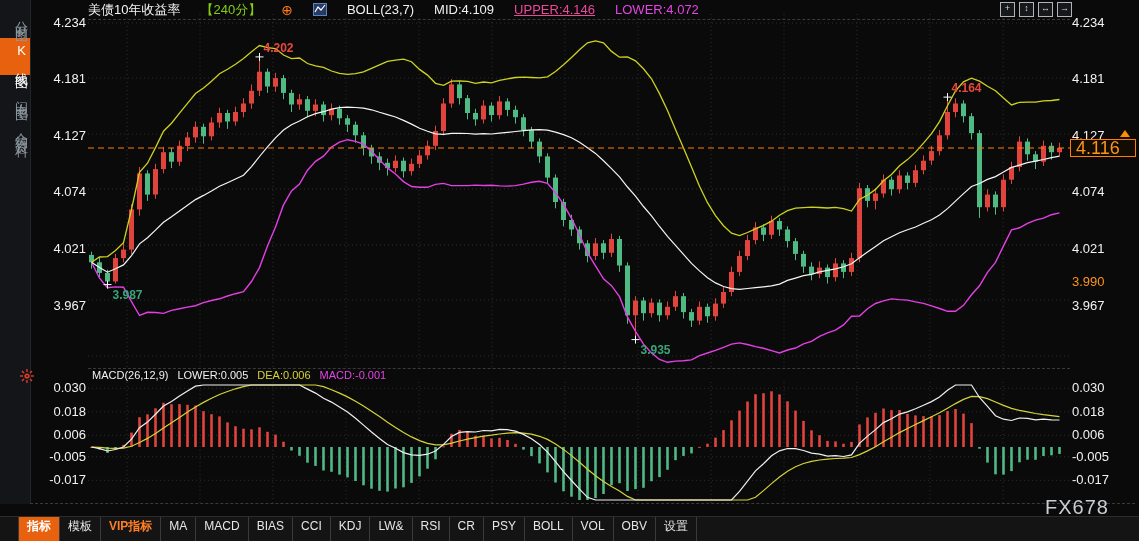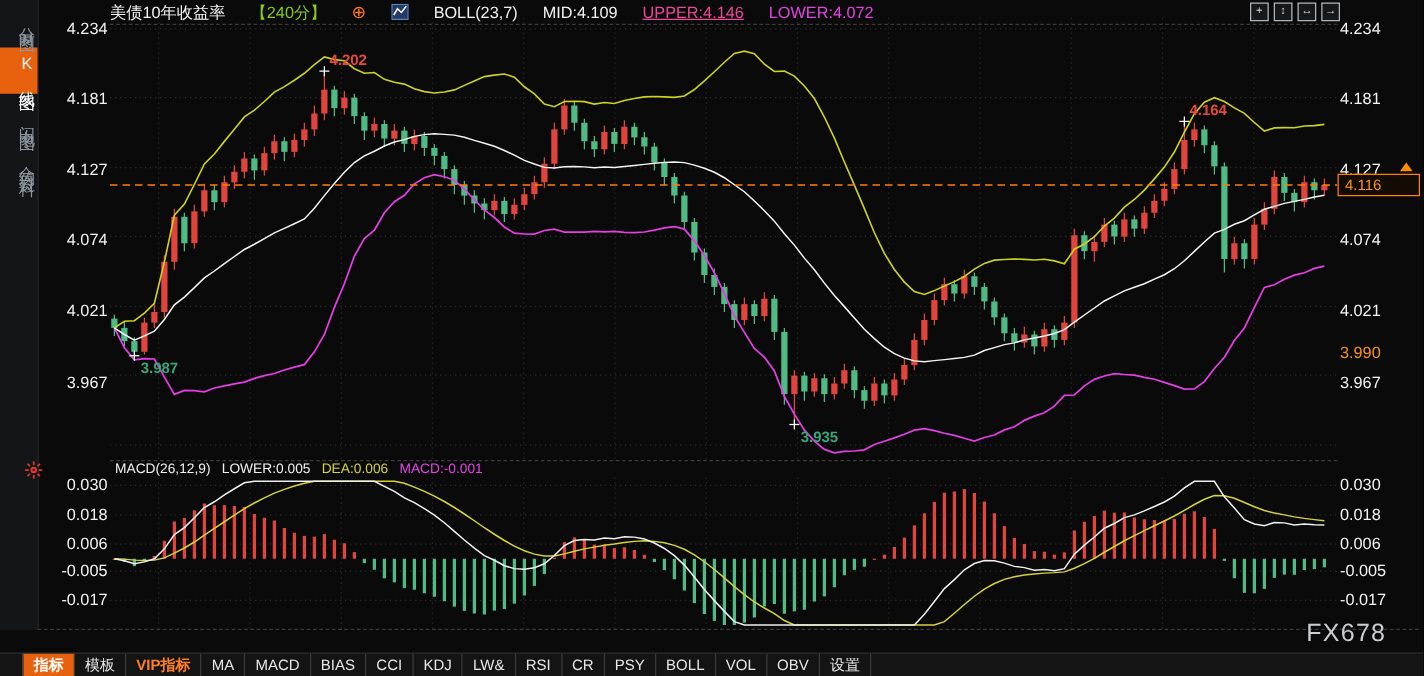--- a/index.html
+++ b/index.html
@@ -26,39 +26,39 @@
   
   .main-chart{position:absolute;left:88px;top:14px;width:982px;height:354px;}
   .macd-chart{position:absolute;left:88px;top:382px;width:982px;height:121px;}
   svg{display:block;}
   
   .lab{position:absolute;font-size:13px;color:#f2f2f2;height:16px;line-height:16px;}
   .lab.l{left:32px;width:54px;text-align:right;}
   .lab.r{left:1072px;width:64px;text-align:left;}
   .lab.orange{color:#ff9318;}
   .price-tag{position:absolute;left:1070px;width:66px;height:18px;line-height:17px;border:1px solid #ff7e00;
-             background:#120c02;color:#ff9318;font-size:12px;padding-left:5px;box-sizing:border-box;}
+             background:#120c02;color:#ff9318;font-size:18px;padding-left:5px;box-sizing:border-box;}
   .price-arrow{position:absolute;width:0;height:0;border-left:5px solid transparent;border-right:5px solid transparent;
                border-bottom:7px solid #ff8c00;}
   
   .macd-header{position:absolute;left:92px;top:369px;height:15px;display:flex;gap:9px;font-size:11px;white-space:nowrap;}
   .mh-name,.mh-diff{color:#f0f0f0;}
   .mh-dea{color:#d6d337;}
   .mh-macd{color:#e544e5;}
   .burst{position:absolute;left:20px;top:369px;}
   
   .xrow{position:absolute;left:0;top:504px;width:1139px;height:19px;}
   .xlab{position:absolute;top:2px;font-size:12px;font-weight:bold;color:#e9e9e9;white-space:nowrap;}
   .xlab.c{transform:translateX(-50%);}
   .x-interval{position:absolute;left:32px;top:2px;font-size:13px;font-weight:bold;color:#ff8114;cursor:pointer;}
   .x-interval .arr{font-size:10px;}
   .xhl{position:absolute;left:591px;top:0px;height:17px;line-height:16px;background:#050505;border:1px solid #282828;
        color:#ff9318;font-size:11.5px;font-weight:bold;padding:0 3px;white-space:nowrap;}
   
-  .toolbar{position:absolute;left:0;bottom:0;width:1139px;height:19px;background:#141414;border-top:1px solid #2c2c2c;
+  .toolbar{position:absolute;left:0;bottom:0;width:1139px;height:25px;background:#141414;border-top:1px solid #2c2c2c;
            display:flex;padding-left:18px;box-sizing:border-box;font-size:12px;}
   .tb{padding:0 8px;line-height:18px;color:#e6e6e6;border-right:1px solid #3a3a3a;cursor:pointer;white-space:nowrap;}
   .tb:first-child{border-left:1px solid #3a3a3a;}
   .tb.active{background:#e8610e;color:#fff;font-weight:bold;}
   .tb.vip{color:#ff7f27;font-weight:bold;}
   .watermark{position:absolute;right:30px;bottom:22px;font-size:20px;color:#c9ced3;letter-spacing:1px;}
 </style>
 </head>
 <body>
 

